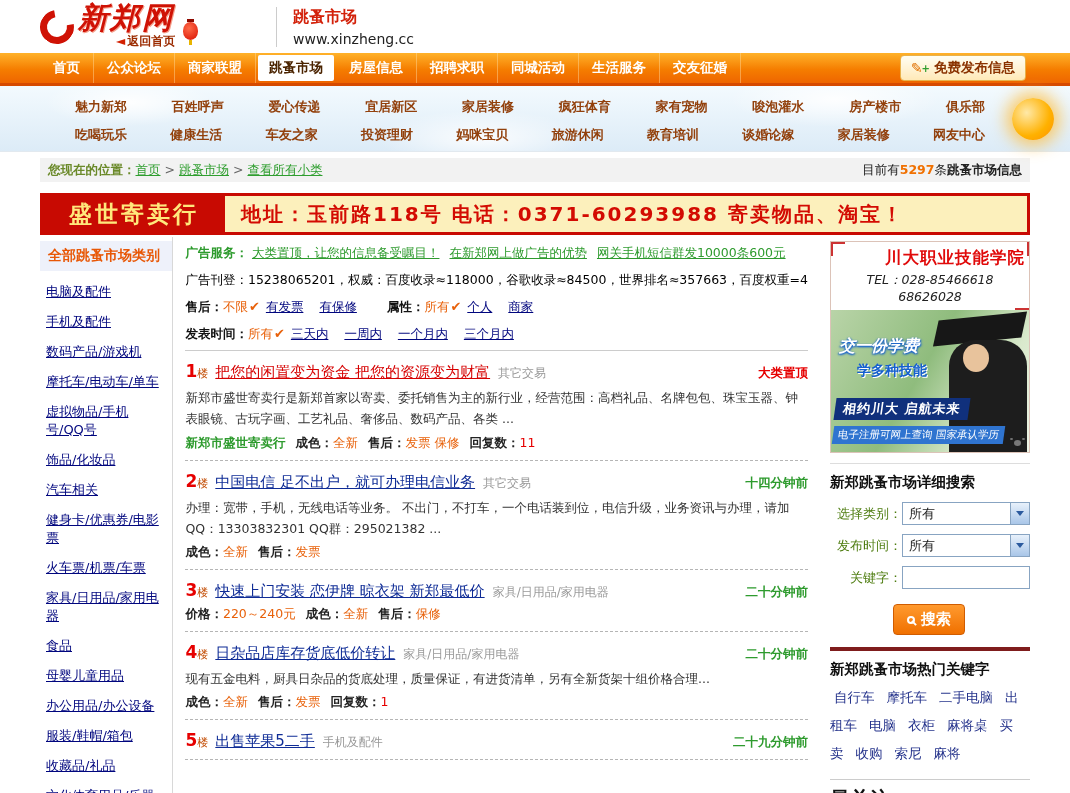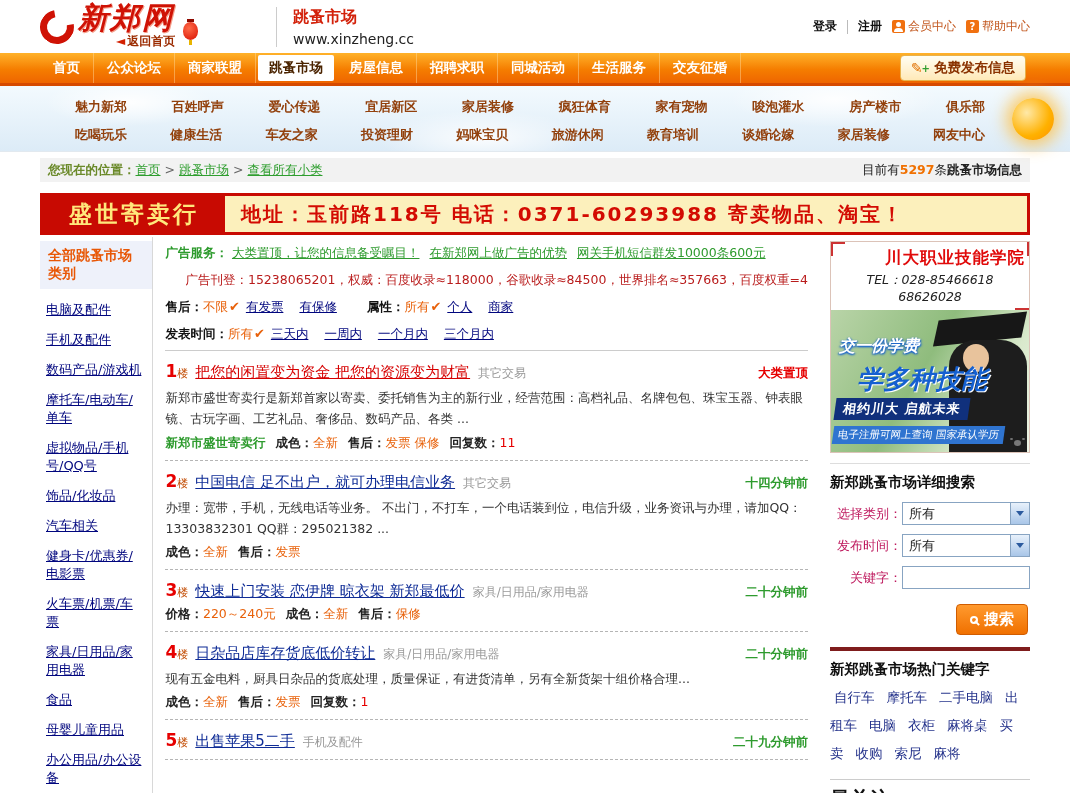--- a/index.html
+++ b/index.html
@@ -72,21 +72,21 @@
   
   .main { display:flex; margin-top:2px; }
   .sidebar { width:187px; border-right:1px solid #d8d8d8; padding-top:4px; }
   .cat-header { background:#eef1fa; color:#e85706; font-size:14px; font-weight:bold; padding:6px 8px; margin-bottom:4px; }
   .cat-item { display:block; margin:12px 8px 12px 6px; color:#00067e; font-size:13px; text-decoration:underline; }
 
   .center { flex:1; padding:2px 10px 0 12px; }
   .f-line { font-size:12.5px; line-height:27px; white-space:nowrap; }
   .f-glabel { color:#2e9b2e; font-weight:bold; }
   .f-glink { color:#2e9b2e; text-decoration:underline; margin-right:10px; }
-  .f-green2 { color:#b91c1c;margin-left:20px; }
+  .f-green2 { color:#000000; }
   .f-label { color:#111; font-weight:bold; margin-left:14px; }
   .f-label:first-child { margin-left:0; }
   .f-sel { color:#e8610a; margin-right:6px;margin-top:12px; }
   .f-check { color:#e8610a; font-size:13px; margin-left:1px; }
   .f-opt { color:#00067e; text-decoration:underline; margin-right:16px; }
   .f-sep { border-bottom:1px solid #ccc; margin-top:3px; }
 
   .listing { padding:10px 0 8px; border-bottom:1px dashed #b5b5b5; }
   .l-head { display:flex; align-items:baseline; }
   .floor b { color:#e60000; font-size:17px; }
@@ -115,36 +115,36 @@
       background-size:14px 14px,14px 14px,14px 14px,14px 14px;
       background-position:left top,left top,right top,right bottom; background-repeat:no-repeat; }
   .ad-title { color:#e00a0a; font-size:16.5px; font-weight:bold; text-align:right; letter-spacing:1px; }
   .ad-tel { color:#222; font-size:12.5px; text-align:center; margin-top:3px; font-style:italic; }
   .ad-photo { height:142px; position:relative; overflow:hidden;
       background:linear-gradient(120deg,#b9d4a8,#8fbc7d 45%,#d9e9cc 75%,#eef4e6); }
   .grad-cap { position:absolute; right:6px; top:6px; width:86px; height:26px; background:#171717; transform:skewX(-18deg) rotate(-6deg); }
   .grad-body { position:absolute; right:2px; top:30px; width:78px; height:112px; background:#1d1d1d; border-radius:26px 26px 0 0; }
   .grad-face { position:absolute; right:40px; top:34px; width:26px; height:28px; background:#e8c39c; border-radius:50%; }
   .ad-s1 { position:absolute; left:8px; top:26px; color:#fff; font-size:16px; font-weight:bold; font-style:italic; text-shadow:1px 1px 2px #1560d0,-1px 1px 2px #1560d0; }
-  .ad-s2 { position:absolute; left:26px; top:52px; color:#1560d0; font-size:26px; font-weight:bold; font-style:italic; text-shadow:1px 1px 0 #fff; }
+  .ad-s2 { position:absolute; left:26px; top:52px; color:#1560d0; font-size:14px; font-weight:bold; text-shadow:1px 1px 0 #fff; }
   .ad-s3 { position:absolute; left:4px; bottom:32px; background:#10307c; color:#fff; font-size:13px; font-weight:bold; padding:2px 8px; transform:skewX(-8deg); letter-spacing:1px; }
   .ad-s4 { position:absolute; left:2px; bottom:8px; background:#2f74d0; color:#fff; font-size:10.5px; padding:2px 5px; transform:skewX(-8deg); }
   .paw { position:absolute; right:8px; bottom:6px; width:7px; height:6px; background:#777; border-radius:50%;
       box-shadow:-6px -4px 0 -2px #777, 6px -4px 0 -2px #777, -2px -7px 0 -3px #777, 2px -7px 0 -3px #777; }
 
   .searchbox { margin-top:10px; border-top:1px solid #ddd; padding-top:9px; }
   .sb-title { color:#111; font-size:14.5px; font-weight:bold; margin-bottom:10px; }
   .sb-row { display:flex; align-items:center; margin:9px 0; font-size:13px; }
-  .sb-label { width:72px; text-align:right; color:#be185d; }
+  .sb-label { width:72px; text-align:right; color:#4d7c0f; }
   .sel { width:128px; height:23px; border:1px solid #88a4c2; background:#fff; display:flex; align-items:center; }
   .sel-val { flex:1; padding-left:6px; font-size:13px; color:#222; }
   .sel-btn { width:19px; height:100%; background:linear-gradient(#e8f1fb,#a9c6e8); border-left:1px solid #88a4c2; display:flex; align-items:center; justify-content:center; }
   .sel-arr { width:0; height:0; border:4px solid transparent; border-top:5px solid #2b5a9e; margin-top:4px; }
   .kw-input { width:128px; height:23px; border:1px solid #88a4c2; font-size:13px; padding:0 4px; }
-  .sb-btnrow { text-align:right; padding-right:2px; margin-top:15px; }
+  .sb-btnrow { text-align:center; padding-right:2px; margin-top:15px; }
   .search-btn { display:inline-flex; align-items:center; gap:6px; background:linear-gradient(#ff9a2e,#f07000); border:1px solid #d05c00; border-radius:4px; color:#fff; font-size:15px; font-weight:bold; padding:5px 13px; text-decoration:none; }
   .mag { width:8px; height:8px; border:2px solid #fff; border-radius:50%; position:relative; display:inline-block; }
   .mag::after { content:""; position:absolute; width:6px; height:2px; background:#fff; transform:rotate(45deg); right:-4px; bottom:-2px; }
 
   .kwbox { margin-top:12px; border-top:4px solid #7f1d1d; padding-top:9px; }
   .kw-title { color:#111; font-size:14.5px; font-weight:bold; margin-bottom:4px; }
   .kw-list { line-height:27px; }
   .kw-link { color:#26348c; font-size:13.5px; text-decoration:none; margin:0 8px 0 4px; }
 
   .t10box { margin-top:12px; border-top:1px solid #ccc; padding-top:6px; }
@@ -165,33 +165,20 @@
         <span class="logo-text">新郑网</span>
         <a class="back-home"><span class="back-arrow">◄</span><span>返回首页</span></a>
       </div>
       <span class="lantern"></span>
     </div>
     <div class="vdiv"></div>
     <div class="site-id">
       <div class="site-section">跳蚤市场</div>
       <div class="site-url">www.xinzheng.cc</div>
     </div>
-    <div class="top-links" id="top-links">
-        <a class="tl-plain"><span>登录</span></a>
-        <span class="tl-sep"></span>
-        <a class="tl-plain"><span>注册</span></a>
-        <a class="tl-orange">
-          <span class="icon-user"></span>
-          <span>会员中心</span>
-        </a>
-        <a class="tl-orange">
-          <span class="icon-help"></span>
-          <span>帮助中心</span>
-        </a>
-      </div>
   </div>
 
   <div class="mainnav">
     <div class="inner nav-inner">
       <div id="nav-items">
           <a class="nav-item">首页</a>
           <a class="nav-item">公众论坛</a>
           <a class="nav-item">商家联盟</a>
           <a class="nav-item active">跳蚤市场</a>
           <a class="nav-item">房屋信息</a>

